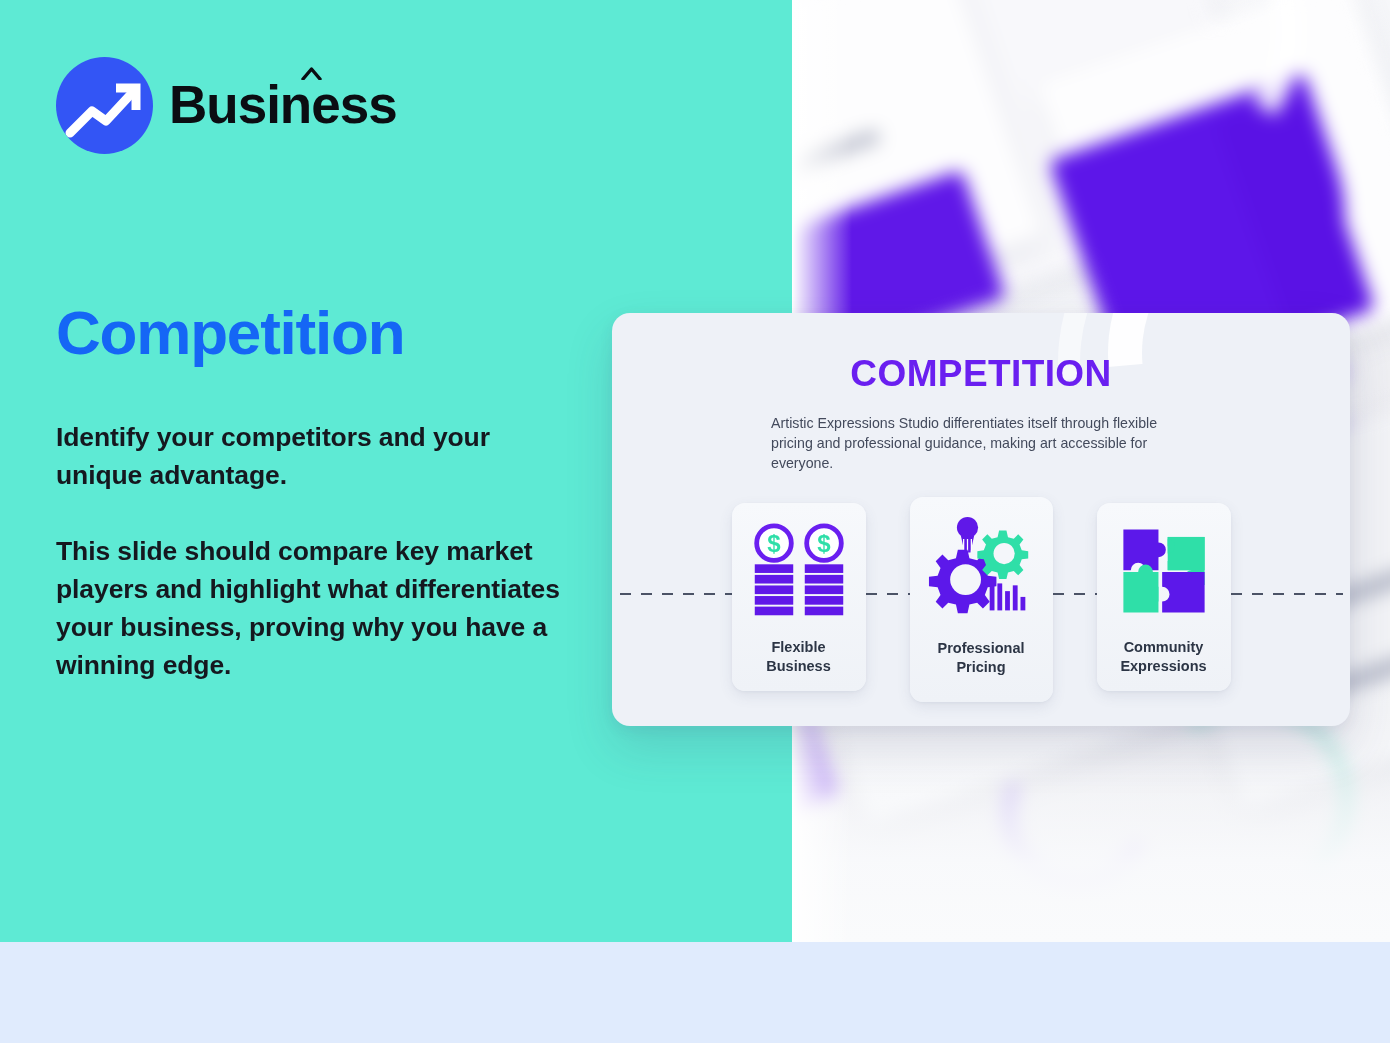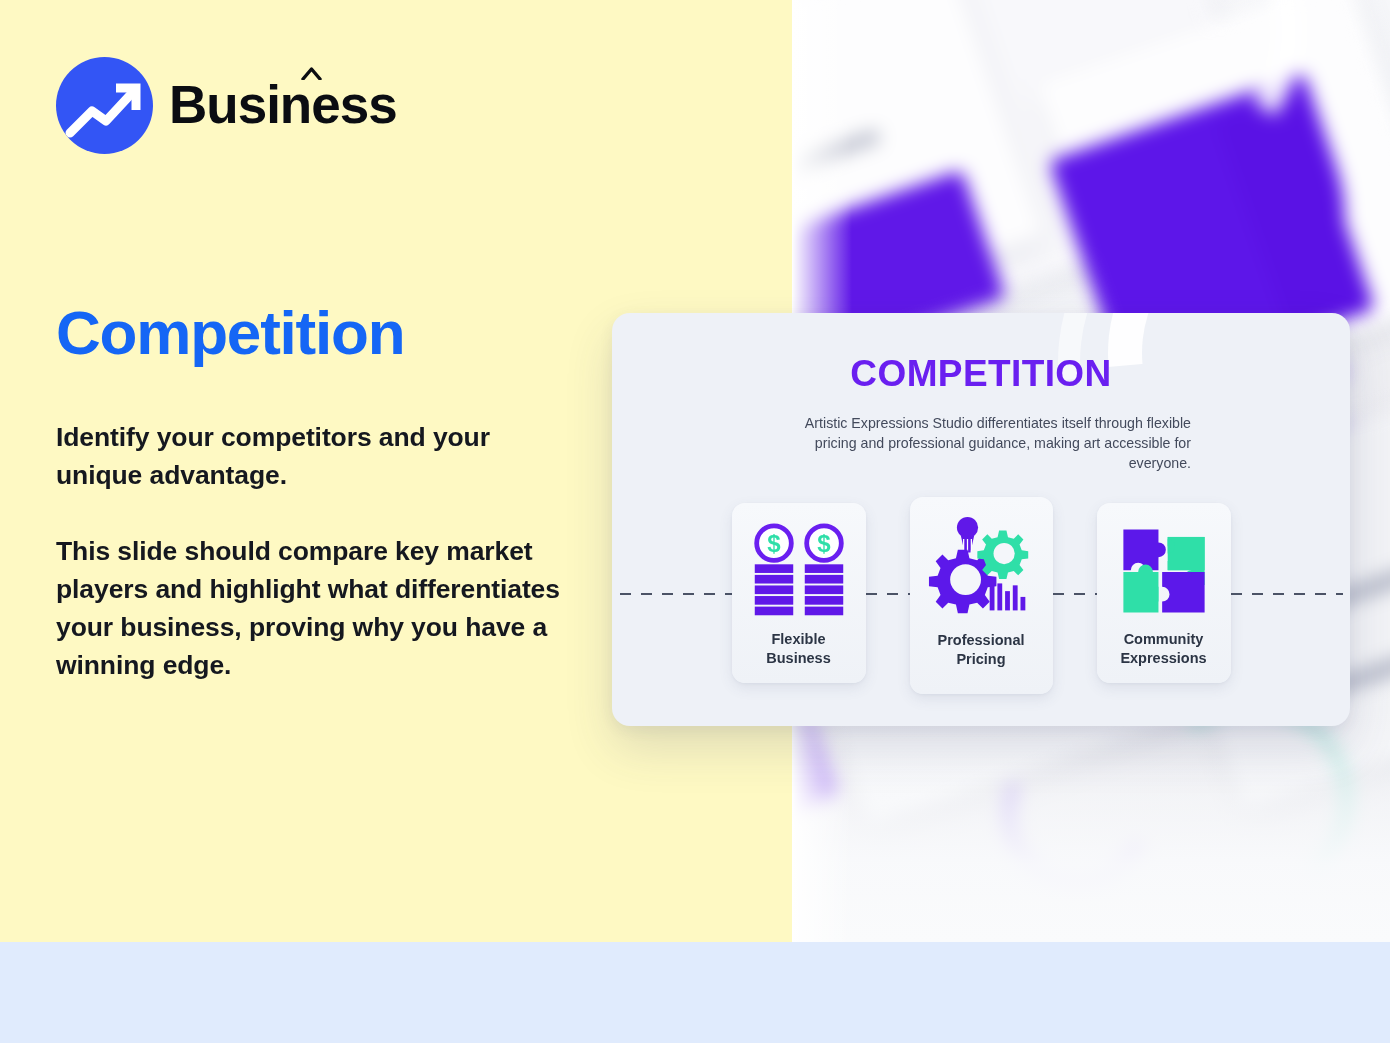--- a/index.html
+++ b/index.html
@@ -4,21 +4,21 @@
 <style>
   * { box-sizing: border-box; margin: 0; padding: 0; }
   html, body {
     width: 1390px;
     height: 1043px;
     overflow: hidden;
     background: #ffffff;
     font-family: "Liberation Sans", sans-serif;
   }
 
-  .page { position: relative; width: 1390px; height: 1043px; background: #fef9c3; }
+  .page { position: relative; width: 1390px; height: 1043px; background: #5eead4; }
 
   
   .bg-panel {
     position: absolute;
     left: 792px; top: 0;
     width: 598px; height: 942px;
     overflow: hidden;
     background: linear-gradient(152deg,#fbfbfd 0%,#f4f5f8 36%,#ededf1 62%,#e9eaee 100%);
   }
   .bg-panel .blur-layer { position: absolute; inset: -40px; filter: blur(9px); }
@@ -134,21 +134,21 @@
   .sc-arc.a3 { left: -120px; bottom: -190px; width: 340px; height: 340px; border-width: 40px; border-color: rgba(255,255,255,0.85); border-top-color: transparent; border-right-color: transparent; transform: rotate(-15deg); }
   .sc-arc.a4 { left: -150px; bottom: -230px; width: 420px; height: 420px; border-width: 22px; border-color: rgba(255,255,255,0.45); border-top-color: transparent; border-right-color: transparent; transform: rotate(-15deg); }
 
   .sc-title {
     position: absolute; top: 40px; left: 0; width: 100%;
     text-align: center; font-size: 37px; font-weight: 700;
     color: #6a1ff0; letter-spacing: 0.4px;
   }
   .sc-sub {
     position: absolute; top: 100px; left: 50%; transform: translateX(-50%);
-    width: 420px; text-align: right;
+    width: 420px; text-align: left;
     font-size: 14.2px; line-height: 1.42; color: #434a5c; font-weight: 400;
   }
 
   .tiles {
     position: absolute; top: 190px; left: 0; width: 100%;
     display: flex; justify-content: center; align-items: flex-start; gap: 0;
   }
   .dash {
     flex: 0 0 auto;
     height: 2px; margin-top: 90px;
@@ -166,21 +166,21 @@
     background: linear-gradient(180deg,#f7f9fc 0%,#eff2f7 100%);
     border-radius: 13px;
     padding: 13px 8px 16px;
     display: flex; flex-direction: column; align-items: center;
     box-shadow: 0 5px 14px rgba(70,82,120,0.10), 0 1px 3px rgba(70,82,120,0.06);
   }
   .tile.tall { width: 143px; padding-top: 10px; padding-bottom: 26px; margin-top: -6px; }
   .tile-icon { height: 112px; display: flex; align-items: center; justify-content: center; }
   .tile.tall .tile-icon { height: 122px; }
   .tile-label {
-    margin-top: 2px; text-align: center;
+    margin-top: 10px; text-align: center;
     font-size: 14.5px; font-weight: 700; color: #2c3545; line-height: 1.28;
   }
 
   
   .blue-band {
     position: absolute; left: 0; top: 942px; width: 1390px; height: 101px;
     background: #e0ebfd;
   }
 </style>
 </head>

